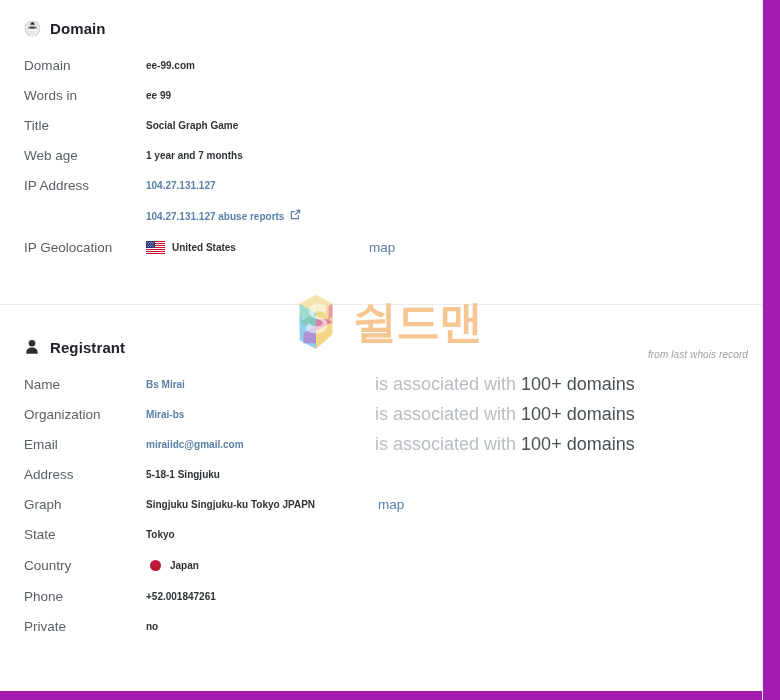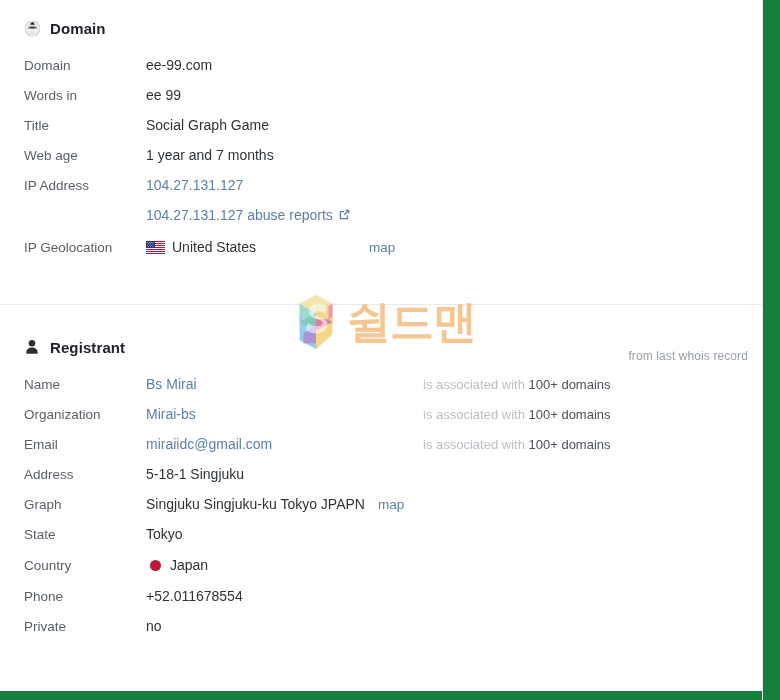--- a/index.html
+++ b/index.html
@@ -13,21 +13,21 @@
     font-family: "Liberation Sans", sans-serif;
     color: #2e3338;
     overflow: hidden;
     position: relative;
   }
 
   .page {
     position: relative;
     width: 780px;
     height: 700px;
-    background: #15803d;
+    background: #a21caf;
     box-sizing: border-box;
   }
 
   
   .right-rule {
     position: absolute;
     top: 0;
     left: 762px;
     width: 1px;
     height: 700px;
@@ -81,23 +81,24 @@
     height: 17px;
     display: inline-block;
     flex: 0 0 auto;
     line-height: 0;
   }
 
   .whois-note {
     position: absolute;
     right: 14px;
     top: 44px;
-    font-size: 12px;
+    font-size: 10px;
     color: #9aa0a6;
     letter-spacing: .1px;
+    font-style: italic;
   }
 
   
   .rows { position: relative; }
 
   .row {
     position: relative;
     height: 30px;
     display: flex;
     align-items: center;
@@ -107,34 +108,34 @@
     position: absolute;
     left: 24px;
     font-size: 13.5px;
     color: #585f66;
     white-space: nowrap;
   }
 
   .val {
     position: absolute;
     left: 146px;
-    font-size: 14px;
+    font-size: 10px;
     color: #2e3338;
     white-space: nowrap;
     display: flex;
     align-items: center;
     gap: 7px;
+    font-weight: bold;
   }
 
   .assoc {
     position: absolute;
     left: 375px;
-    font-size: 13px;
+    font-size: 18px;
     white-space: nowrap;
-    margin-left: 48px;
   }
   .assoc .muted { color: #b9bec4; }
   .assoc .strong { color: #4a5158; }
 
   a.link, .link {
     color: #5a7fa8;
     text-decoration: none;
     cursor: pointer;
   }
   .link-map {
@@ -176,21 +177,21 @@
   .watermark {
     position: absolute;
     left: 287px;
     top: 291px;
     width: 200px;
     height: 62px;
     pointer-events: none;
     z-index: 5;
     display: flex;
     align-items: center;
-    gap: 2px;
+    gap: 8px;
   }
   .wm-logo { width: 58px; height: 58px; line-height: 0; }
   .wm-text {
     font-family: "DejaVu Sans", sans-serif;
     font-size: 44px;
     font-weight: bold;
     color: #f5c592;
     letter-spacing: -1px;
     line-height: 1;
     white-space: nowrap;
@@ -368,21 +369,21 @@
       <div class="row" style="height:32px;">
         <span class="lbl">Country</span>
         <span class="val">
           <span class="flag-jp-dot"></span>
           <span>Japan</span>
         </span>
       </div>
 
       <div class="row">
         <span class="lbl">Phone</span>
-        <span class="val">+52.011678554</span>
+        <span class="val">+52.001847261</span>
       </div>
 
 
       <div class="row">
         <span class="lbl">Private</span>
         <span class="val">no</span>
       </div>
 
     </div>
   </div>

